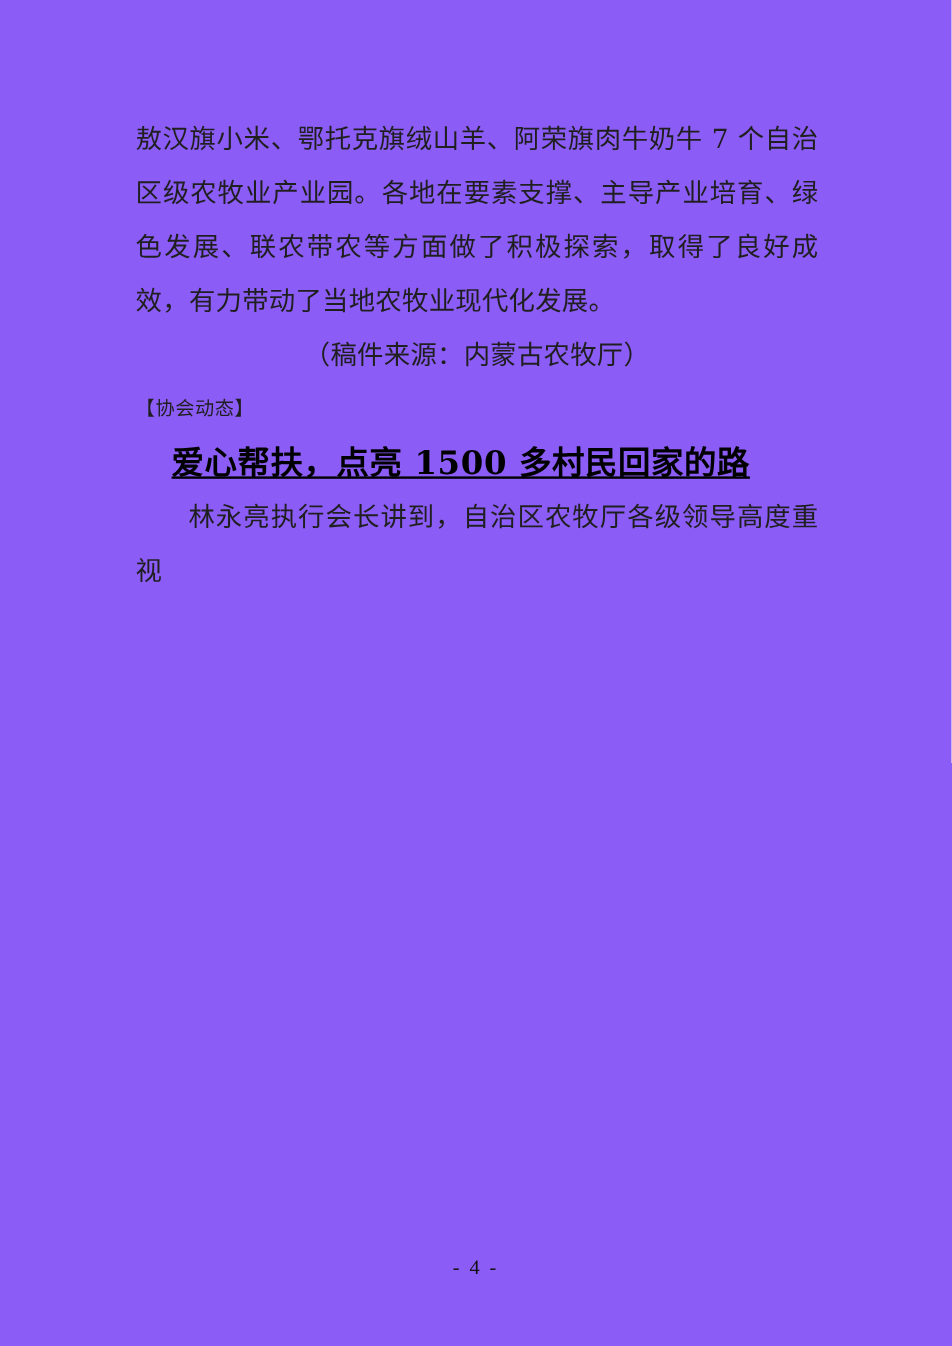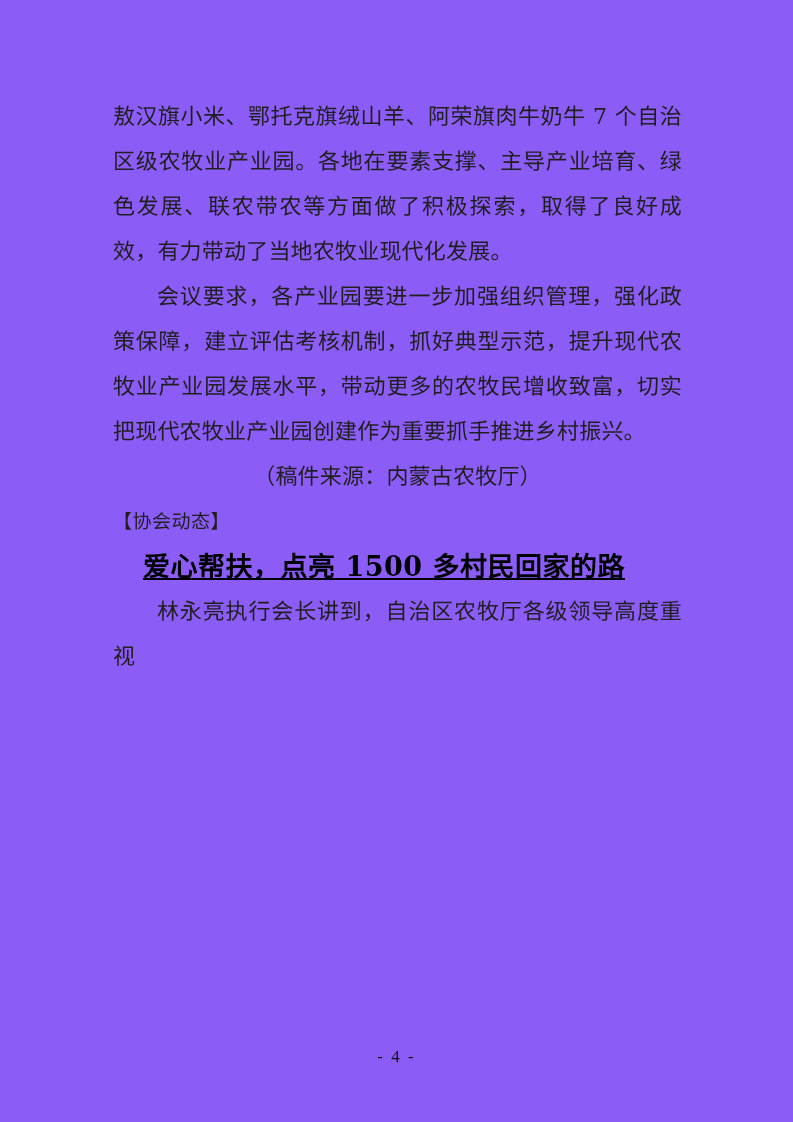--- a/index.html
+++ b/index.html
@@ -35,21 +35,21 @@
   .source-note {
     margin: 0;
     font-size: 22px;
     line-height: 45px;
     text-align: center;
     letter-spacing: 0.2px;
   }
   .section-label {
     margin: 0;
     font-family: "Liberation Sans", "DejaVu Sans", sans-serif;
-    font-size: 19px;
+    font-size: 16px;
     line-height: 45px;
     font-weight: 500;
     letter-spacing: 0.5px;
   }
   .article-title {
     margin: 0;
     padding-left: 30px;
     font-size: 27px;
     line-height: 45px;
     font-weight: bold;
@@ -73,21 +73,20 @@
 </style>
 </head>
 <body>
 
 <div class="page">
   <div class="content">
 
     <p class="body-par">敖汉旗小米、鄂托克旗绒山羊、阿荣旗肉牛奶牛 7 个自治区级农牧业产业园。各地在要素支撑、主导产业培育、绿色发展、联农带农等方面做了积极探索，取得了良好成效，有力带动了当地农牧业现代化发展。</p>
 
 
-    <p class="body-par indent">会议要求，各产业园要进一步加强组织管理，强化政策保障，建立评估考核机制，抓好典型示范，提升现代农牧业产业园发展水平，带动更多的农牧民增收致富，切实把现代农牧业产业园创建作为重要抓手推进乡村振兴。</p>
 
     <p class="source-note">（稿件来源：内蒙古农牧厅）</p>
 
     <p class="section-label">【协会动态】</p>
 
     <h1 class="article-title">爱心帮扶，点亮 1500 多村民回家的路</h1>
 
 
     <p class="body-par indent">林永亮执行会长讲到，自治区农牧厅各级领导高度重视</p>
 

